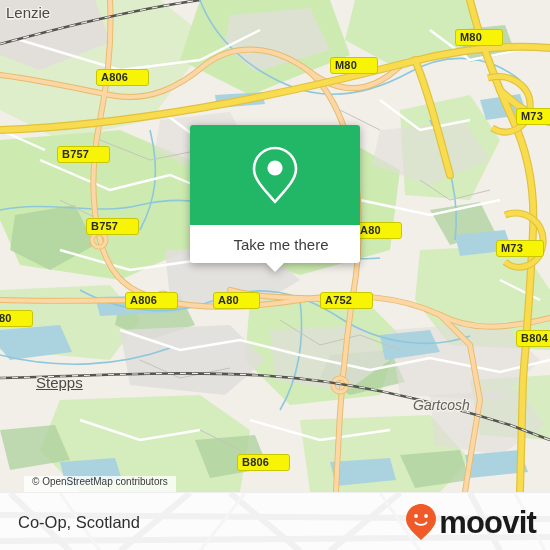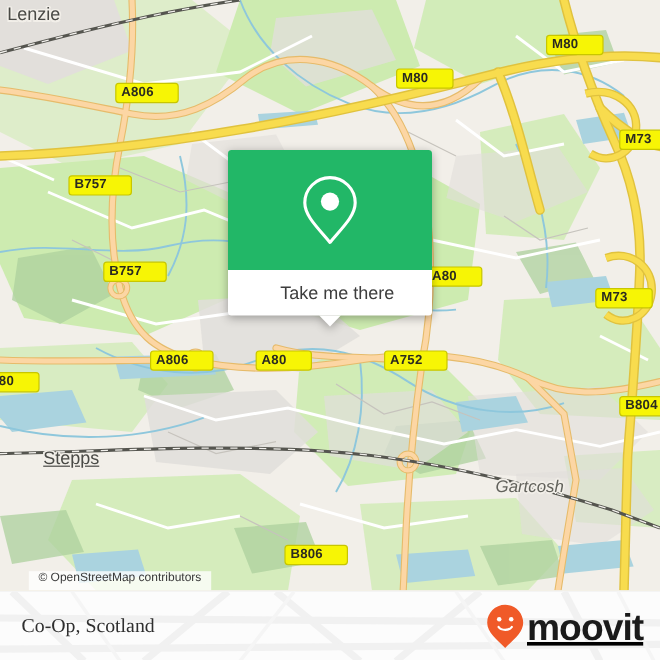--- a/index.html
+++ b/index.html
@@ -130,35 +130,34 @@
     background: #fbfbfb;
     overflow: hidden;
     border-top: 1px solid #eeeeee;
   }
   .footer-bg { position: absolute; left:0; top:0; opacity: 0.55; }
   .footer-title {
     position: absolute;
     left: 18px;
     top: 50%;
     transform: translateY(-50%);
-    font-family: Liberation Serif, serif;
+    font-family: Liberation Sans, sans-serif;
     font-size: 16.5px;
     color: #2f2f2f;
     z-index: 3;
   }
   .footer-logo {
     position: absolute;
     right: 14px;
     top: 50%;
     transform: translateY(-50%);
     display: flex;
     align-items: center;
     gap: 2px;
     z-index: 3;
-    text-decoration: underline;
   }
   .logo-word {
     font-family: "Liberation Sans", sans-serif;
     font-size: 31px;
     font-weight: bold;
     letter-spacing: -0.8px;
     color: #1a1a1a;
     line-height: 31px;
   }
 </style>

